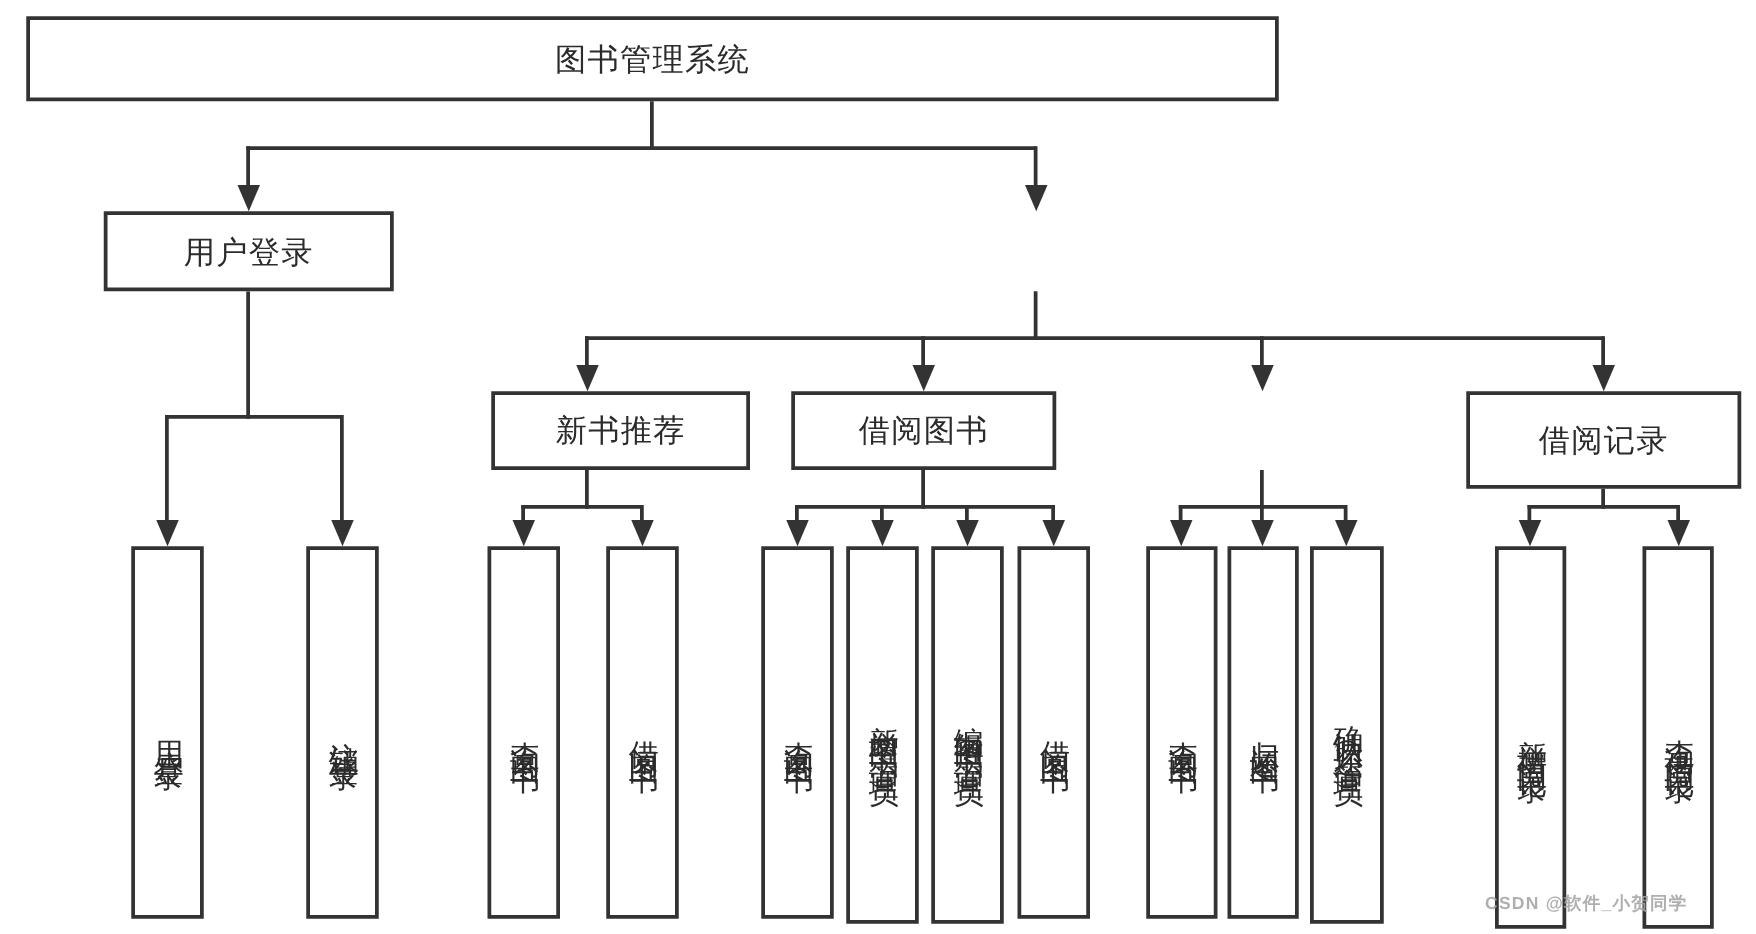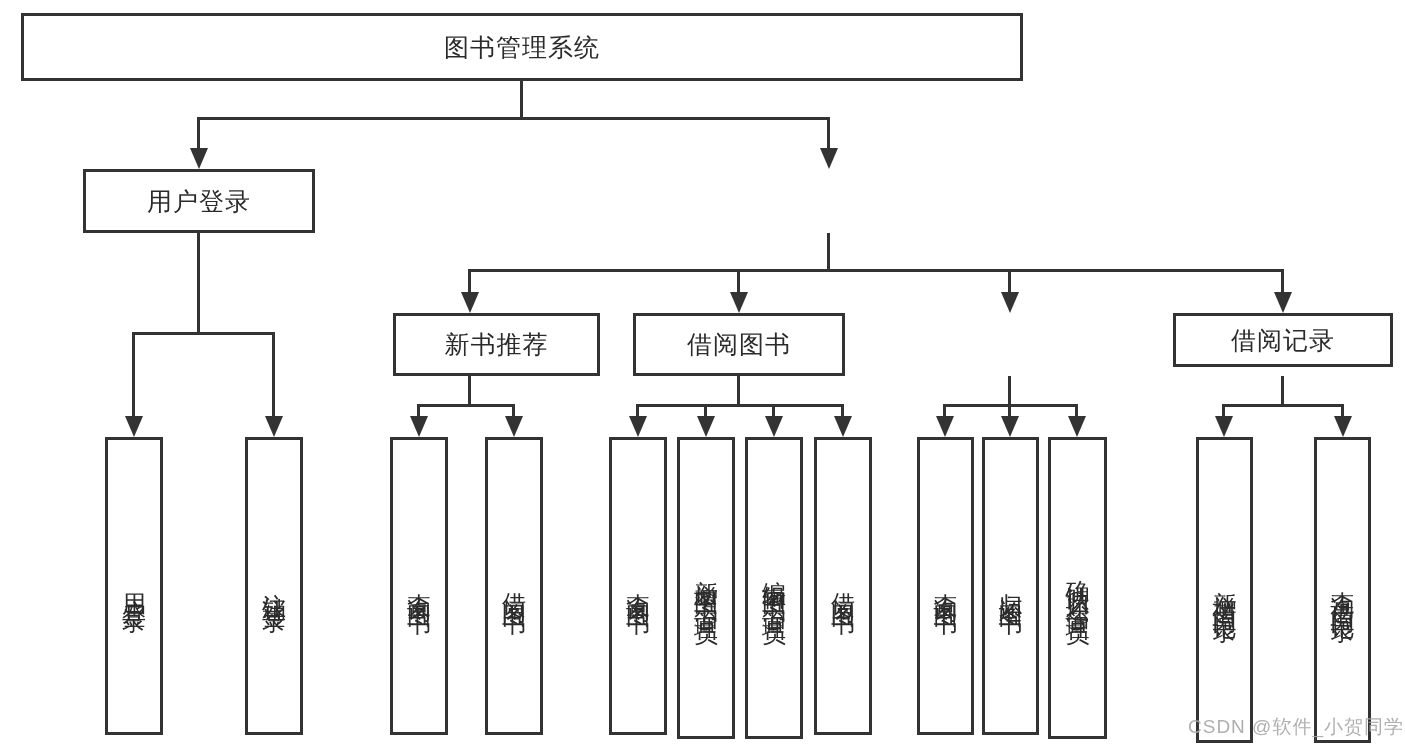--- a/index.html
+++ b/index.html
@@ -6,22 +6,22 @@
   body{width:1405px;height:747px;position:relative;font-family:"Liberation Sans","DejaVu Sans",sans-serif;}
   .stage{position:absolute;left:0;top:0;width:1405px;height:747px;overflow:hidden;background:#fff;}
   
   .ln{position:absolute;background:#333;z-index:1;}
   .arw{position:absolute;width:0;height:0;border-left:9px solid transparent;border-right:9px solid transparent;border-top:21px solid #333;z-index:1;}
   
   .box{position:absolute;box-sizing:border-box;border:3px solid #333;background:#fff;
        display:flex;align-items:center;justify-content:center;color:#2b2b2b;z-index:2;}
   .hbox{font-size:25px;letter-spacing:1px;white-space:nowrap;}
   .vcol span{writing-mode:vertical-rl;text-orientation:mixed;letter-spacing:6px;line-height:1;font-size:24px;}
-  .watermark{position:absolute;left:1188px;top:714px;font-size:19px;letter-spacing:1px;
-       color:rgba(164,164,164,0.88);z-index:3;white-space:nowrap;}
+  .watermark{position:absolute;left:1188px;top:714px;font-size:14px;letter-spacing:1px;
+       color:rgba(164,164,164,0.88);z-index:3;white-space:nowrap;font-weight:bold;}
 </style>
 </head>
 <body>
 
 <div class="stage">
 
   <div class="ln" style="left:520px;top:69px;width:3px;height:51px;"></div>
   <div class="ln" style="left:197px;top:117px;width:632px;height:3px;"></div>
   <div class="ln" style="left:197px;top:117px;width:3px;height:34px;"></div>
   <div class="arw" style="left:190px;top:148px;"></div>
@@ -87,21 +87,21 @@
   <div class="box hbox" style="left:83px;top:169px;width:232px;height:64px;">
     <span>用户登录</span>
   </div>
 
   <div class="box hbox" style="left:361px;top:313px;width:207px;height:63px;margin-left:32px;">
     <span>新书推荐</span>
   </div>
   <div class="box hbox" style="left:633px;top:313px;width:212px;height:63px;">
     <span>借阅图书</span>
   </div>
-  <div class="box hbox" style="left:1173px;top:313px;width:220px;height:54px;">
+  <div class="box hbox" style="left:1173px;top:313px;width:220px;height:78px;">
     <span>借阅记录</span>
   </div>
 
   <div class="box vcol" style="left:105px;top:437px;width:58px;height:298px;">
     <span>用户登录</span>
   </div>
   <div class="box vcol" style="left:245px;top:437px;width:58px;height:298px;">
     <span>注销登录</span>
   </div>
 

